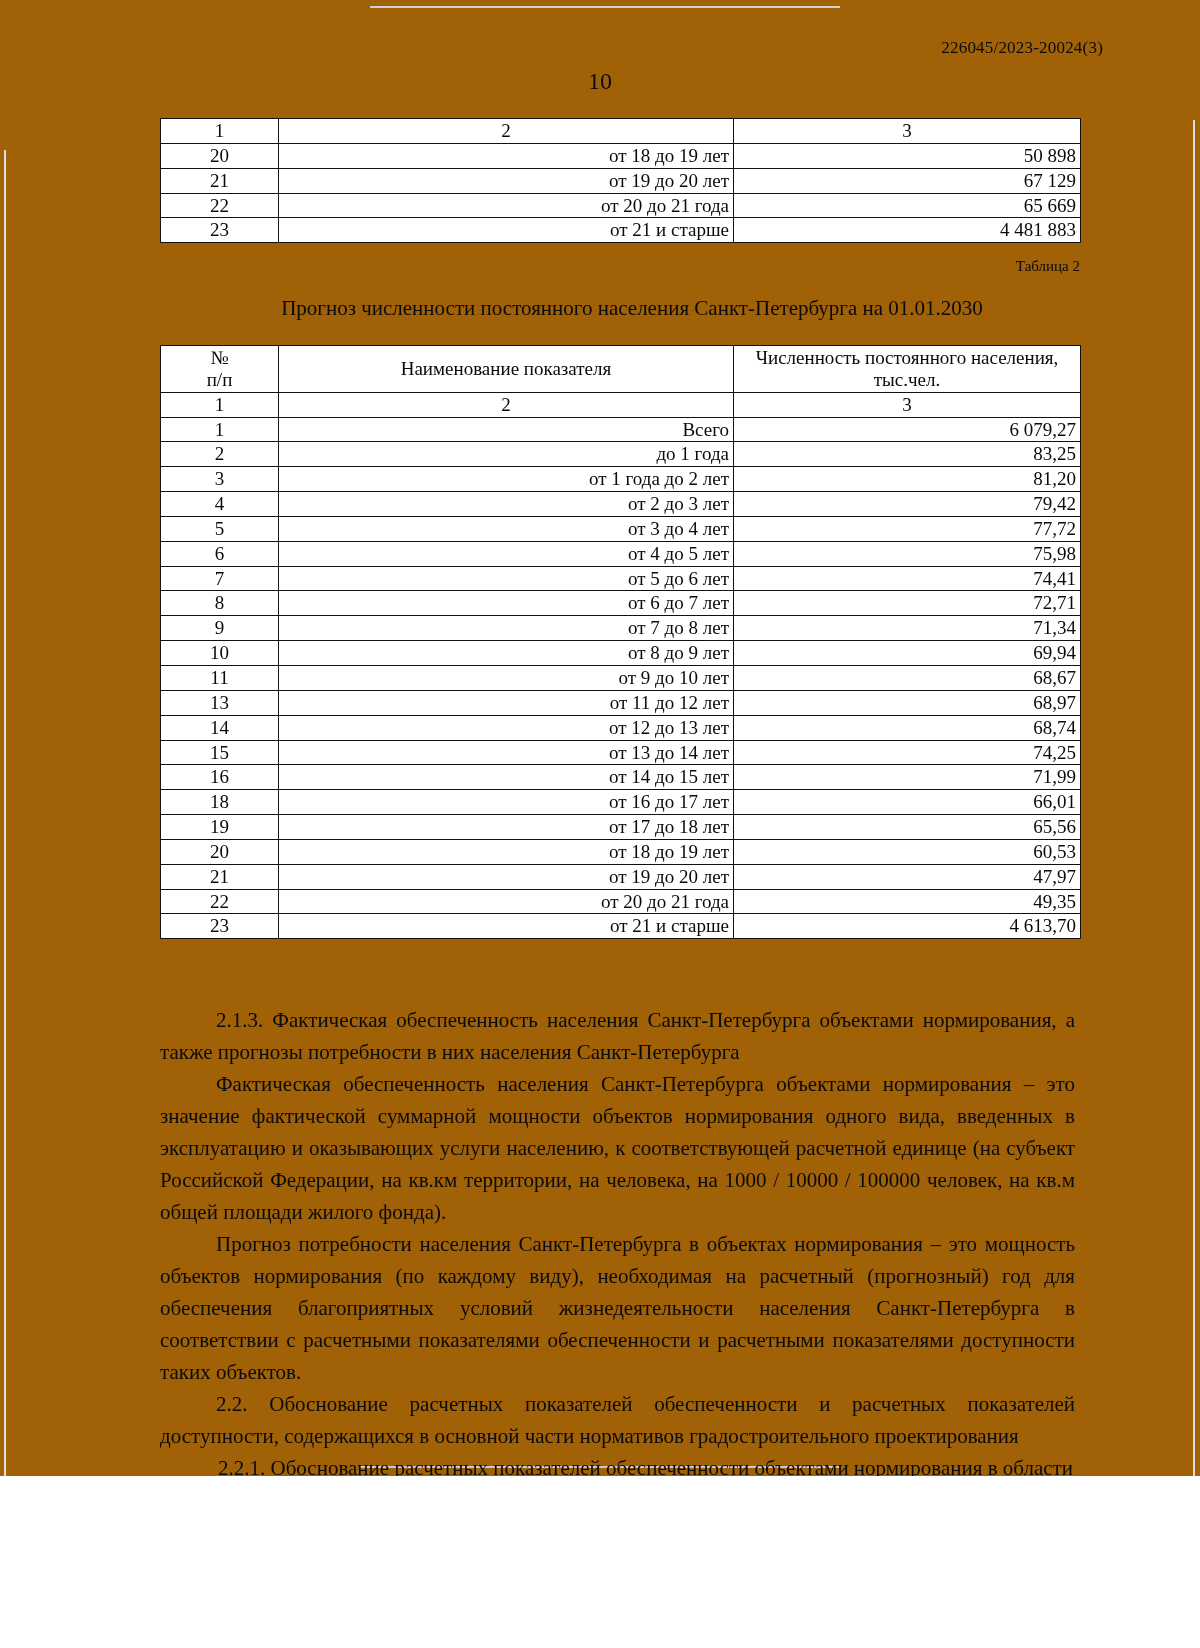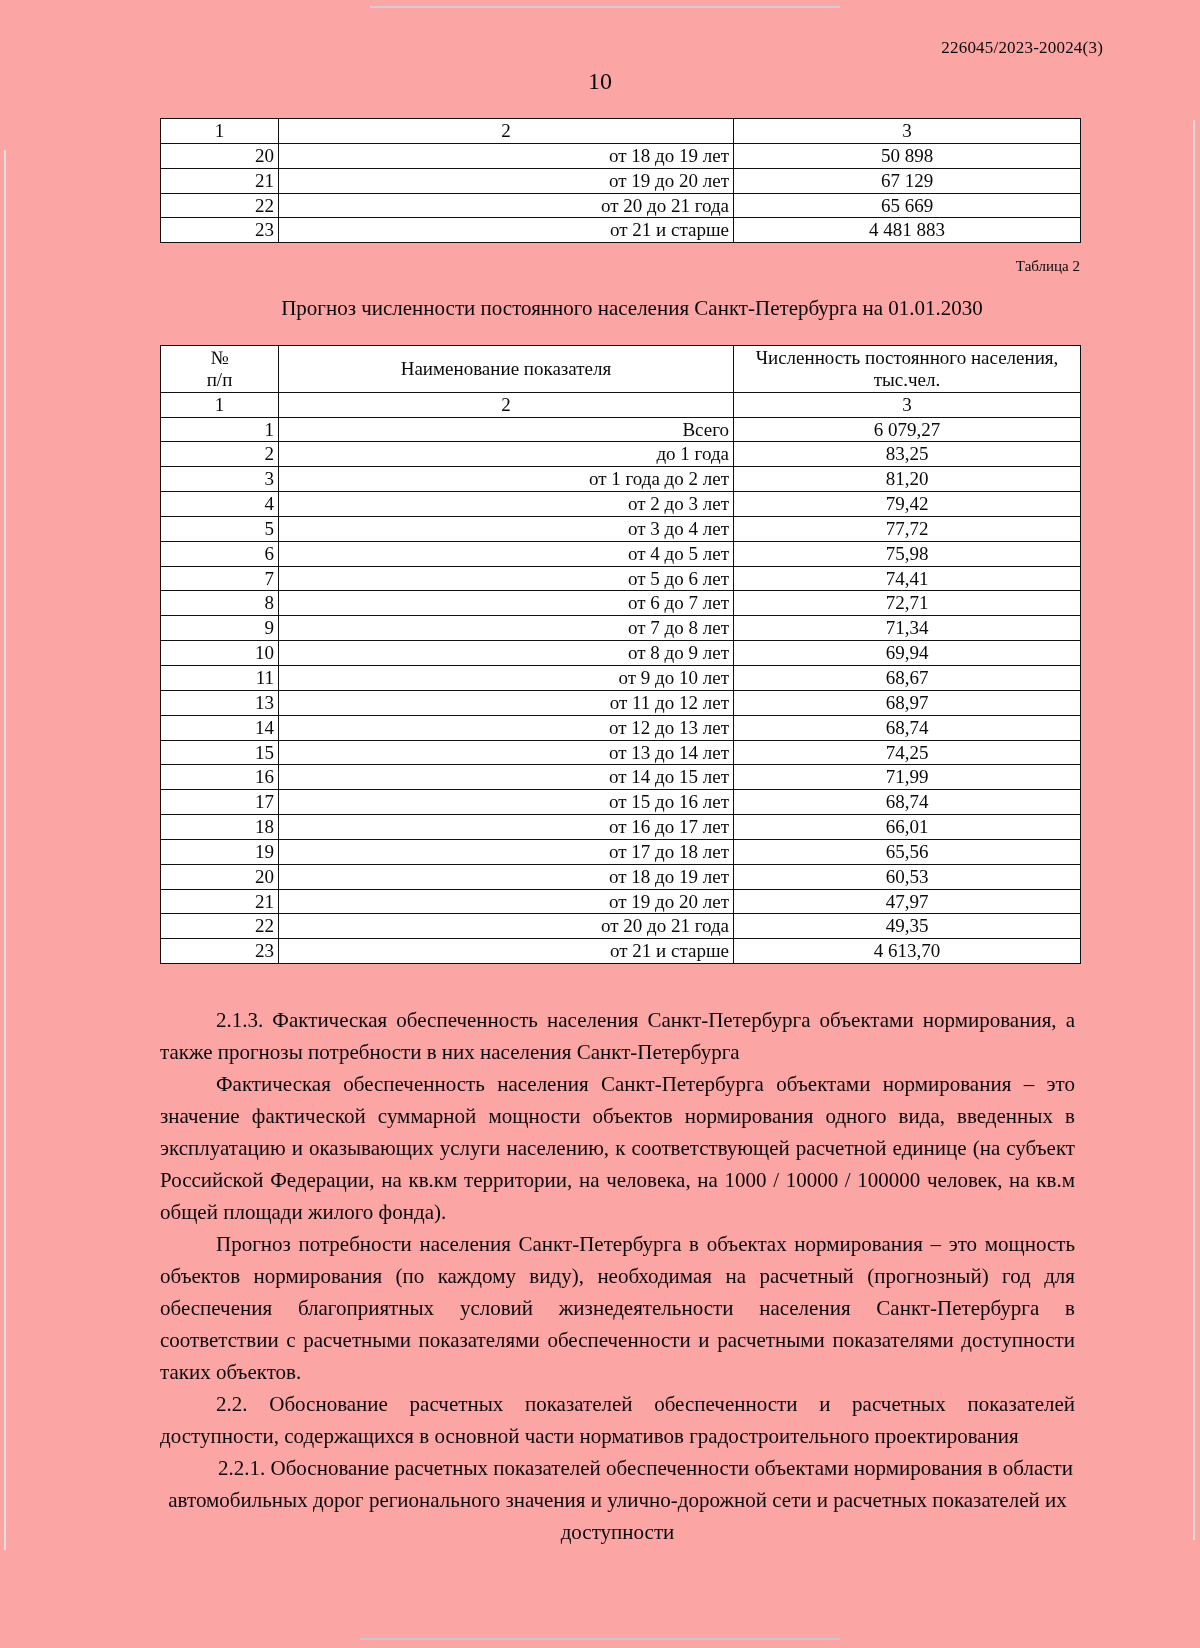--- a/index.html
+++ b/index.html
@@ -4,23 +4,23 @@
 <title>Document scan page 10</title>
 <style>
   html, body {
     margin: 0;
     padding: 0;
     background: #ffffff;
   }
   .page {
     position: relative;
     width: 1200px;
-    height: 1648px;
+    height: 1476px;
     margin: 0 auto;
-    background: #fca5a5;
+    background: #a16207;
     font-family: "Liberation Serif", "DejaVu Serif", serif;
     color: #0a0a0a;
     overflow: hidden;
   }
   
   .scan-edge-top {
     position: absolute;
     top: 6px;
     left: 370px;
     width: 470px;
@@ -85,23 +85,23 @@
     padding: 1px 4px;
     font-size: 19px;
     line-height: 1.15;
     vertical-align: middle;
     background: #fff;
   }
   col.c1 { width: 118px; }
   col.c2 { width: 455px; }
   col.c3 { width: 347px; }
 
-  .num-col { text-align: right; }
+  .num-col { text-align: center; }
   .name-col { text-align: right; }
-  .val-col { text-align: center; }
+  .val-col { text-align: right; }
 
   .colnum-row td {
     text-align: center;
     font-weight: bold;
     font-size: 19px;
     padding: 2px 4px;
   }
   .hdr-row th {
     text-align: center;
     font-weight: bold;
@@ -293,25 +293,20 @@
             <td class="num-col">15</td>
             <td class="name-col">от 13 до 14 лет</td>
             <td class="val-col">74,25</td>
           </tr>
           <tr>
             <td class="num-col">16</td>
             <td class="name-col">от 14 до 15 лет</td>
             <td class="val-col">71,99</td>
           </tr>
           <tr>
-            <td class="num-col">17</td>
-            <td class="name-col">от 15 до 16 лет</td>
-            <td class="val-col">68,74</td>
-          </tr>
-          <tr>
             <td class="num-col">18</td>
             <td class="name-col">от 16 до 17 лет</td>
             <td class="val-col">66,01</td>
           </tr>
           <tr>
             <td class="num-col">19</td>
             <td class="name-col">от 17 до 18 лет</td>
             <td class="val-col">65,56</td>
           </tr>
           <tr>

